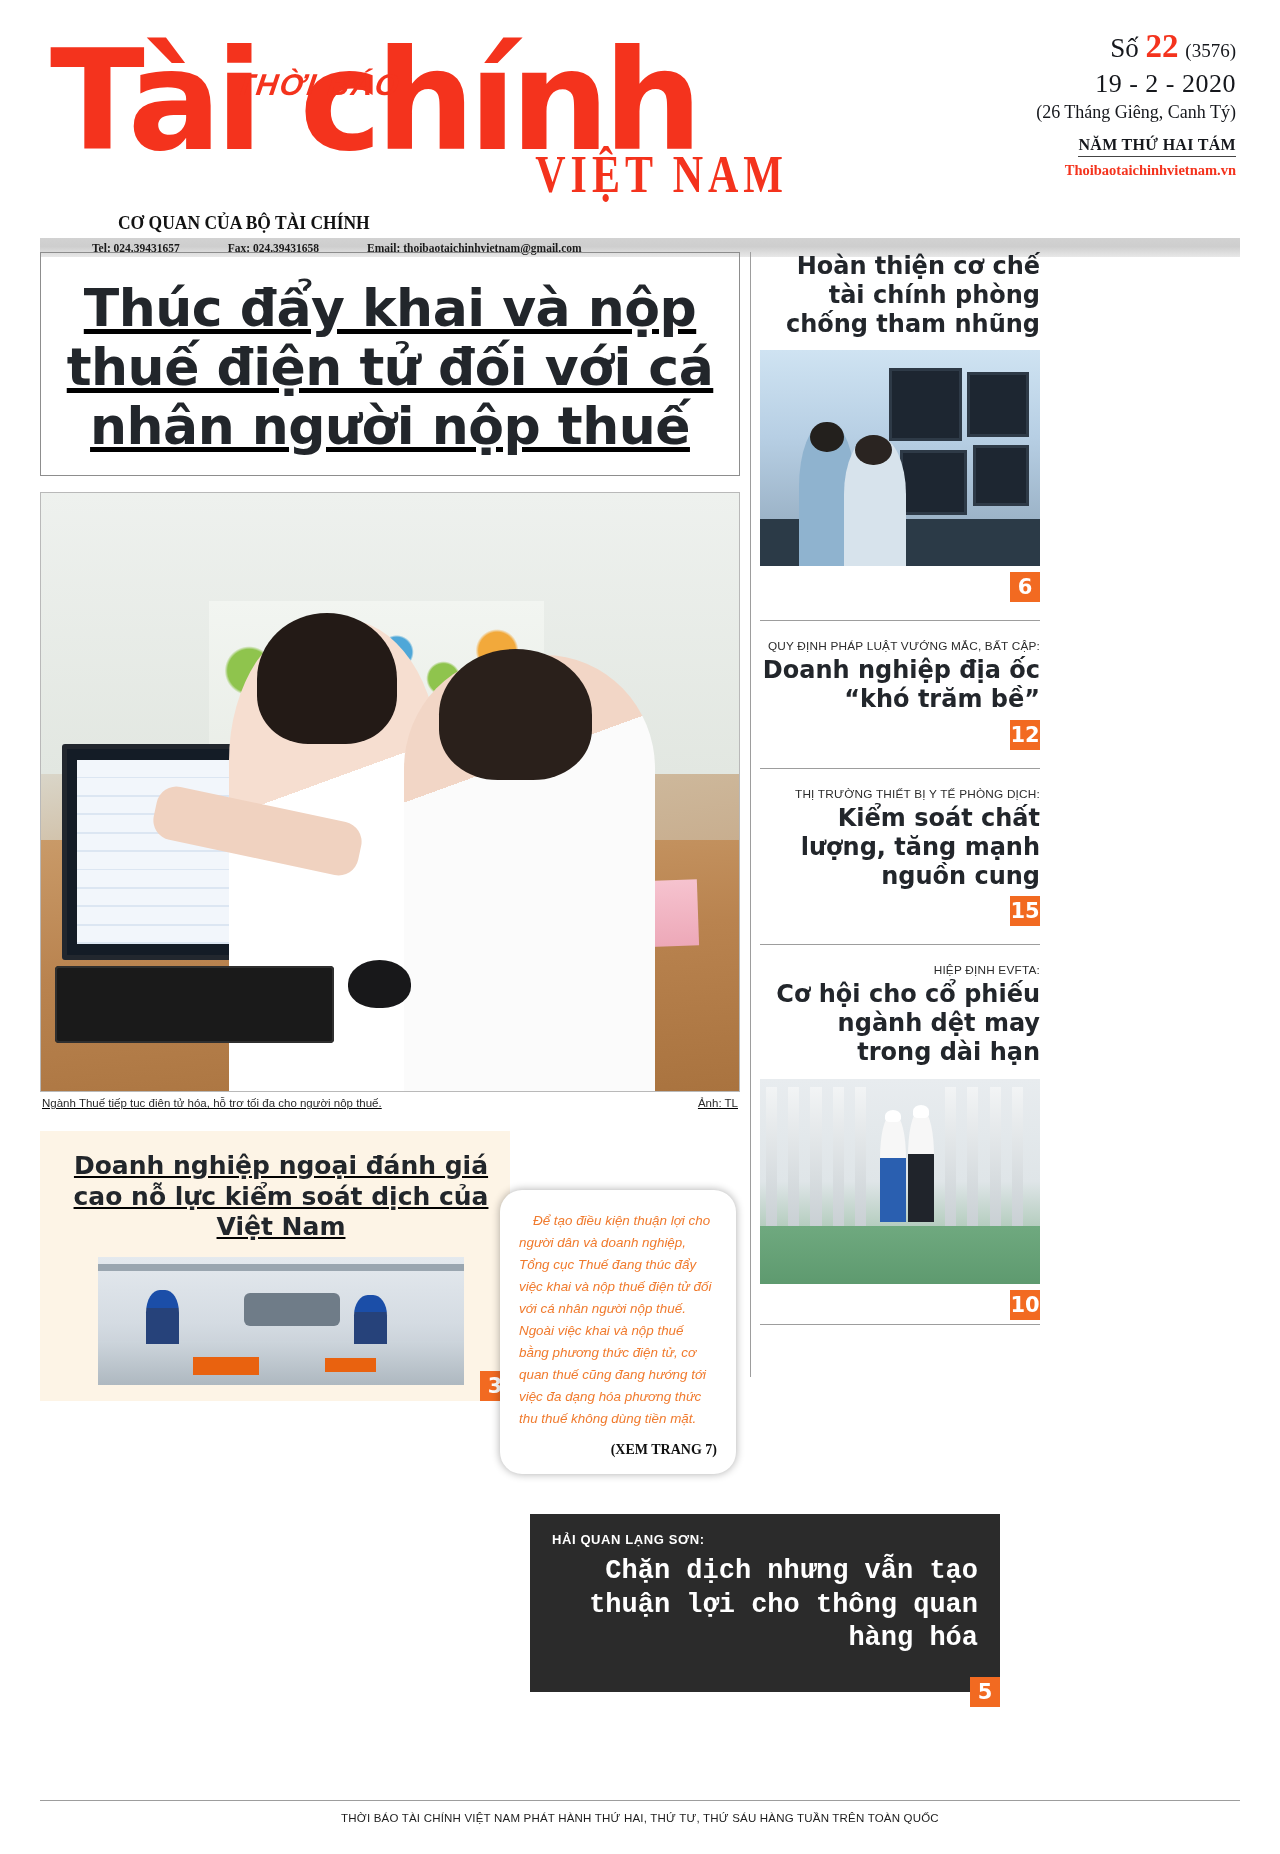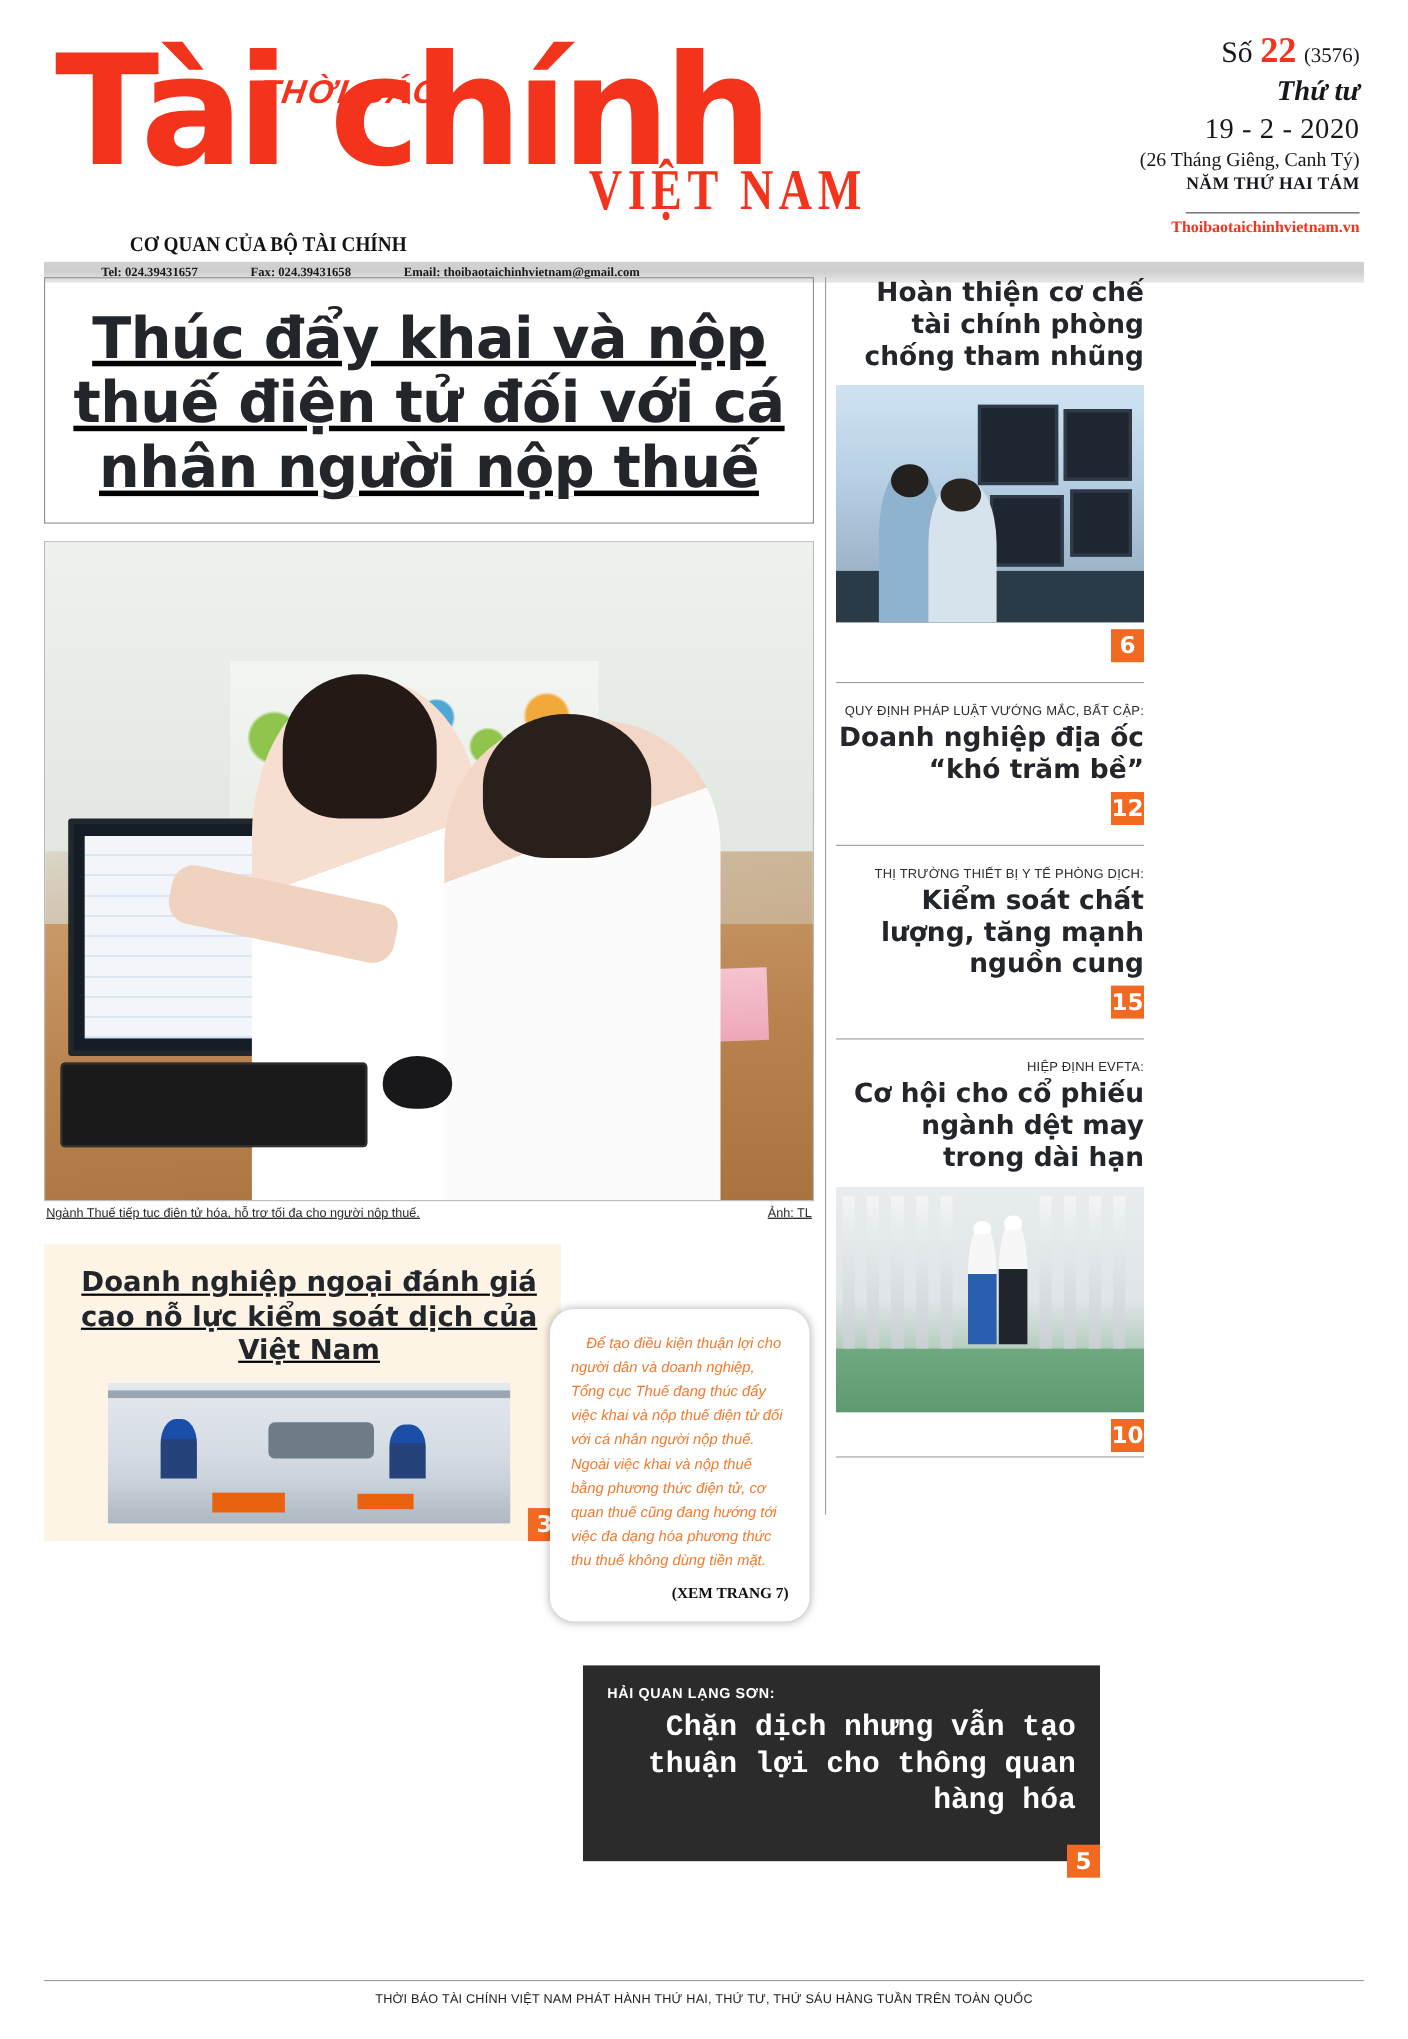--- a/index.html
+++ b/index.html
@@ -95,25 +95,25 @@
     color: #15171c;
   }
   .issue-line { font-size: 27px; }
   .issue-line .so { font-weight: normal; }
   .issue-line .num { font-weight: bold; color: #f4331d; font-size: 33px; }
   .issue-line .par { font-size: 19px; }
   .weekday { font-size: 26px; font-style: italic; font-weight: bold; margin-top: 3px; }
   .gdate { font-size: 26px; margin-top: 4px; letter-spacing: 0.5px; }
   .ldate { font-size: 18px; margin-top: 3px; }
   .year-line {
-    font-size: 16px; font-weight: bold; margin-top: 3px;
+    font-size: 16px; font-weight: bold; margin-top: 13px;
     letter-spacing: 0.3px;
     display: inline-block;
     border-bottom: 1px solid #444;
-    padding-bottom: 16px;
+    padding-bottom: 2px;
   }
   .website {
     font-family: "Liberation Serif", serif;
     font-size: 14.5px; font-weight: bold;
     color: #f4331d; margin-top: 5px;
   }
 
   
   .body-grid {
     position: relative;
@@ -379,21 +379,20 @@
       <div class="mast-vn">VIỆT NAM</div>
       <div class="mast-org">CƠ QUAN CỦA BỘ TÀI CHÍNH</div>
     </div>
 
     <div class="mast-right">
       <div class="issue-line">
         <span class="so">Số</span>
         <span class="num">22</span>
         <span class="par">(3576)</span>
       </div>
-      <div class="weekday">Thứ tư</div>
       <div class="gdate">19 - 2 - 2020</div>
       <div class="ldate">(26 Tháng Giêng, Canh Tý)</div>
       <div><span class="year-line">NĂM THỨ HAI TÁM</span></div>
       <div class="website">Thoibaotaichinhvietnam.vn</div>
     </div>
   </div>
 
   <div class="contact-strip">
     <span>Tel: 024.39431657</span>
     <span>Fax: 024.39431658</span>

